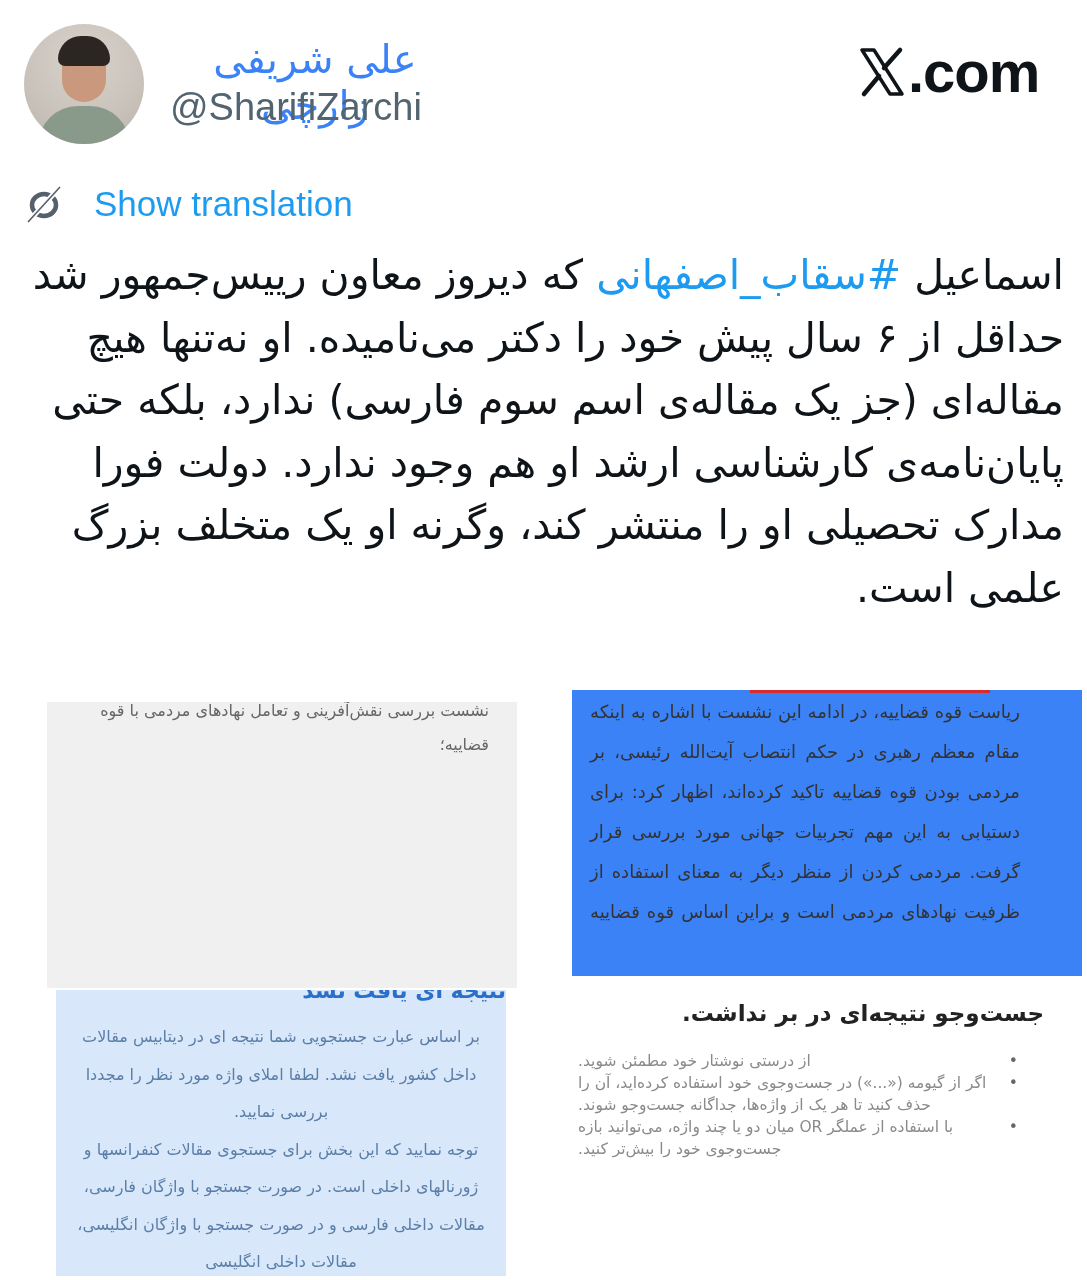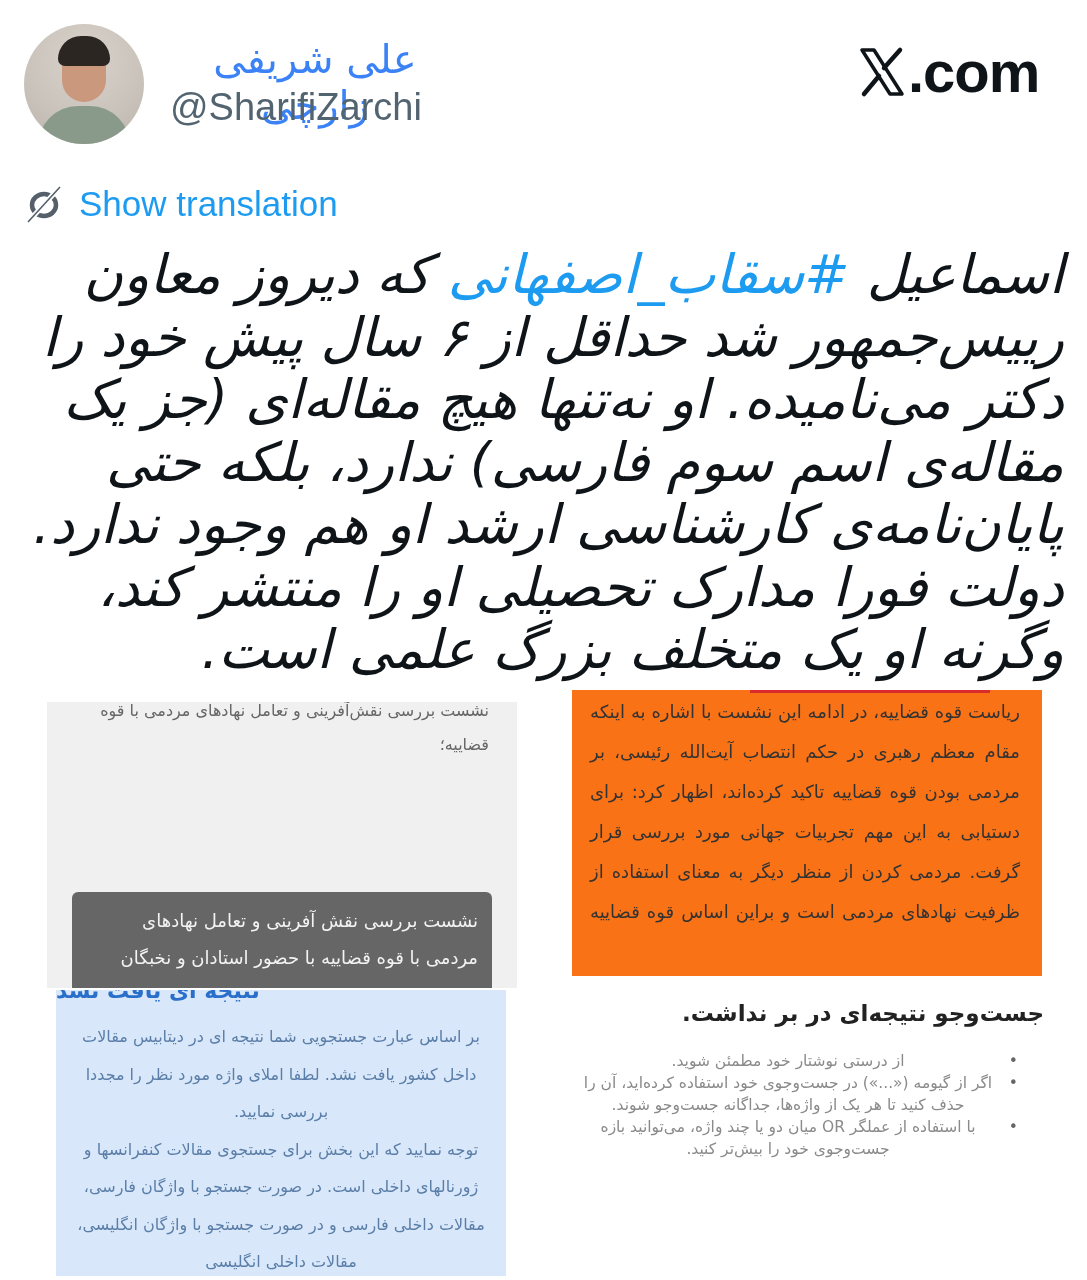--- a/index.html
+++ b/index.html
@@ -25,33 +25,32 @@
     font-family: "Liberation Sans", sans-serif; font-size: 38px; color: #536471;
   }
   .brand {
     position: absolute; left: 858px; top: 38px;
     font-family: "Liberation Sans", sans-serif; font-size: 58px; font-weight: bold; color: #0f1419;
     letter-spacing: -1px; display: flex; align-items: center;
   }
   .brand .x-mark { display: inline-block; width: 48px; height: 52px; margin-right: 2px; }
 
   .translate {
-    position: absolute; left: 24px; top: 184px; display: flex; align-items: center; gap: 15px; cursor: pointer;
+    position: absolute; left: 24px; top: 184px; display: flex; align-items: center; gap: 30px; cursor: pointer;
   }
   .translate .tr-icon { width: 40px; height: 40px; }
   .translate .tr-label {
     font-family: "Liberation Sans", sans-serif; font-size: 35px; color: #1d9bf0;
   }
 
   .tweet-text {
     position: absolute; left: 30px; top: 244px; width: 1034px;
     direction: rtl; text-align: right;
-    font-family: "DejaVu Sans", sans-serif; font-size: 54px; line-height: 62.5px; color: #0f1419;
+    font-family: "DejaVu Sans", sans-serif; font-size: 41px; line-height: 62.5px; color: #0f1419;
     font-weight: 500;
-    font-style: italic;
   }
   .tweet-text .hashtag { color: #1d9bf0; }
 
   
   .panel { position: absolute; overflow: hidden; }
   .p1 { left: 47px; top: 690px; width: 470px; height: 286px; background: #f0f0f0; margin-top: 12px; }
   .p1 .meta {
     position: absolute; right: 28px; top: -8px; width: 420px; direction: rtl; text-align: right;
     font-size: 16px; line-height: 34px; color: #666;
   }
@@ -61,44 +60,44 @@
   }
   .p1 .hl .bullet {
     display: inline-block; width: 10px; height: 10px; background: #d81a21; margin-left: 8px; vertical-align: middle;
   }
   .p1 .dark {
     position: absolute; left: 25px; top: 190px; width: 420px; height: 110px; background: #666666;
     border-radius: 6px 6px 0 0; direction: rtl; text-align: right; padding: 10px 14px;
     font-size: 18px; line-height: 37px; color: #f3f3f3;
   }
 
-  .p2 { left: 572px; top: 690px; width: 470px; height: 286px; background: #f97316; }
+  .p2 { left: 572px; top: 690px; width: 510px; height: 286px; background: #3b82f6; }
   .p2 .redline { position: absolute; left: 178px; top: 0; width: 240px; height: 3px; background: #d92b2b; }
   .p2 .body {
     position: absolute; left: 18px; top: 2px; width: 430px; direction: rtl; text-align: justify; text-align-last: justify;
     font-size: 18px; line-height: 40px; color: #333;
   }
 
   .p3 { left: 56px; top: 990px; width: 450px; height: 286px; background: #d8e8fa; }
   .p3 .title {
-    position: absolute; left: 0; top: -12px; width: 100%; text-align: left; direction: rtl;
+    position: absolute; left: 0; top: -12px; width: 100%; text-align: right; direction: rtl;
     font-size: 22px; font-weight: bold; color: #2a6fc9;
   }
   .p3 .body {
     position: absolute; left: 12px; top: 28px; width: 426px; direction: rtl; text-align: center;
     font-size: 16px; line-height: 37.5px; color: #5b7ea8;
   }
 
   .p4 { left: 572px; top: 996px; width: 480px; height: 220px; background: #ffffff; }
   .p4 .title {
     position: absolute; right: 8px; top: 4px; direction: rtl; text-align: right;
     font-size: 23px; font-weight: bold; color: #222;
   }
   .p4 ul {
-    position: absolute; right: 34px; top: 54px; width: 440px; direction: rtl; text-align: center;
+    position: absolute; right: 34px; top: 54px; width: 440px; direction: rtl; text-align: left;
     font-size: 15.5px; line-height: 22px; color: #8a8a8a; list-style: none;
   }
   .p4 li { position: relative; padding-right: 20px; }
   .p4 li::before { content: "•"; position: absolute; right: 0; top: 0; color: #666; }
 </style>
 </head>
 <body>
 
 <div class="avatar">
   <div class="shirt"></div>
@@ -127,21 +126,20 @@
   <span class="tr-label">Show translation</span>
 </div>
 
 <div class="tweet-text"><span>اسماعیل </span><span class="hashtag">#سقاب_اصفهانی</span><span> که دیروز معاون رییس‌جمهور شد حداقل از ۶ سال پیش خود را دکتر می‌نامیده. او نه‌تنها هیچ مقاله‌ای (جز یک مقاله‌ی اسم سوم فارسی) ندارد، بلکه حتی پایان‌نامه‌ی کارشناسی ارشد او هم وجود ندارد. دولت فورا مدارک تحصیلی او را منتشر کند، وگرنه او یک متخلف بزرگ علمی است.</span></div>
 
 <div class="panel p1">
   <div class="meta">
     <div>نشست بررسی نقش‌آفرینی و تعامل نهادهای مردمی با قوه</div>
     <div>قضاییه؛</div>
   </div>
-  <div class="dark">نشست بررسی نقش آفرینی و تعامل نهادهای مردمی با قوه قضاییه با حضور استادان و نخبگان</div>
 </div>
 
 <div class="panel p2">
   <div class="redline"></div>
   <div class="body">ریاست قوه قضاییه، در ادامه این نشست با اشاره به اینکه مقام معظم رهبری در حکم انتصاب آیت‌الله رئیسی، بر مردمی بودن قوه قضاییه تاکید کرده‌اند، اظهار کرد: برای دستیابی به این مهم تجربیات جهانی مورد بررسی قرار گرفت. مردمی کردن از منظر دیگر به معنای استفاده از ظرفیت نهادهای مردمی است و براین اساس قوه قضاییه</div>
 </div>
 
 <div class="panel p3">
   <div class="title">نتیجه ای یافت نشد</div>
   <div class="body">

